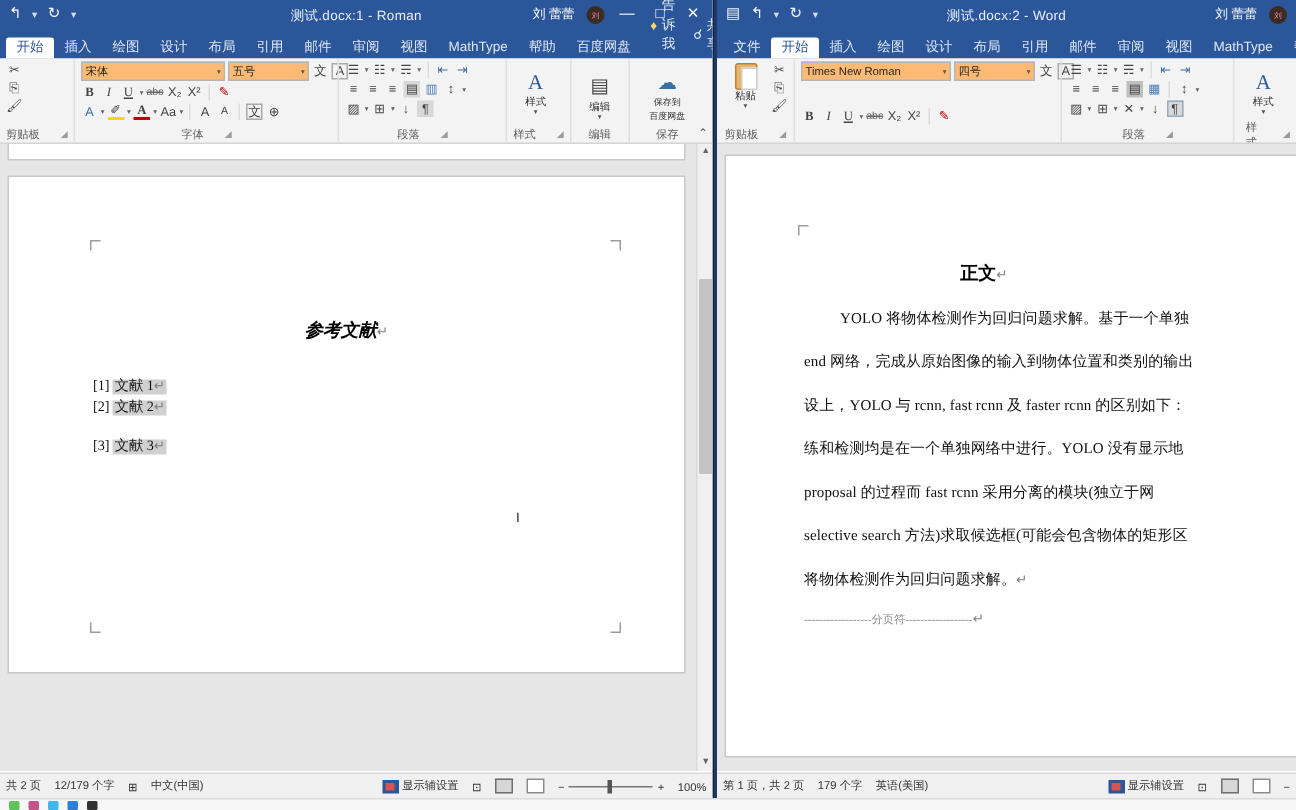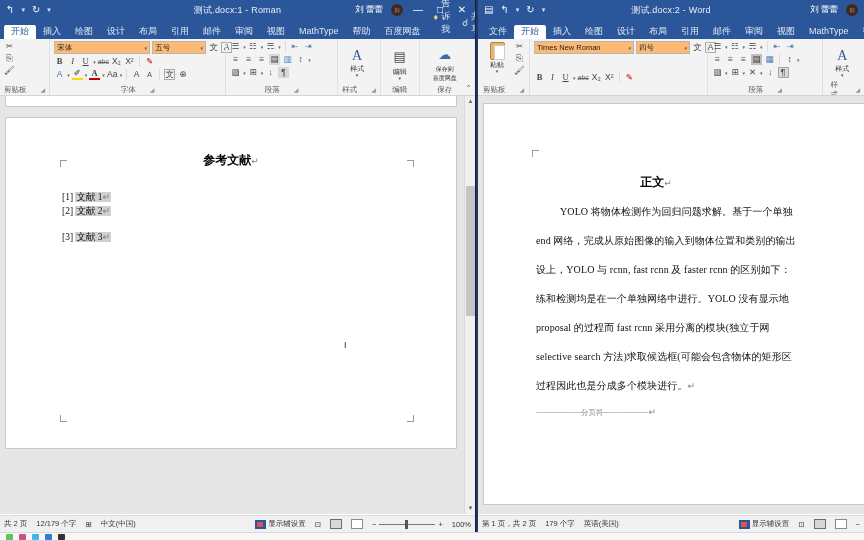--- a/index.html
+++ b/index.html
@@ -345,21 +345,21 @@
     <div class="docarea">
 
       <div class="page" style="left:6px; top:0; width:450px; height:10px;"></div>
 
       <div class="page" style="left:6px; top:22px; width:450px; height:330px;">
         <span class="mark tl" style="left:54px; top:42px;"></span>
         <span class="mark tr" style="right:42px; top:42px;"></span>
         <span class="mark bl" style="left:54px; bottom:26px;"></span>
         <span class="mark br" style="right:42px; bottom:26px;"></span>
 
-        <div class="doc-title" style="margin-top:34px;">
+        <div class="doc-title" style="margin-top:94px;font-style:italic;">
           <span>参考文献</span><span class="pilcrow">↵</span>
         </div>
 
         <div style="margin-top:22px; padding-left:56px;">
           <div class="bib-item" style="margin-bottom:1px;">
             <span>[1]</span>
             <span class="shade"><span>文献 1</span><span class="pilcrow">↵</span></span>
           </div>
           <div class="bib-item" style="margin-bottom:13px;">
             <span>[2]</span>
@@ -570,21 +570,21 @@
           <span>正文</span><span class="pilcrow">↵</span>
         </div>
 
         <div style="margin-top:14px; padding-left:52px;">
           <div class="body-line" style="margin-bottom:15px; padding-left:24px;">YOLO 将物体检测作为回归问题求解。基于一个单独</div>
           <div class="body-line" style="margin-bottom:15px;">end 网络，完成从原始图像的输入到物体位置和类别的输出</div>
           <div class="body-line" style="margin-bottom:15px;">设上，YOLO 与 rcnn, fast rcnn 及 faster rcnn 的区别如下：</div>
           <div class="body-line" style="margin-bottom:15px;">练和检测均是在一个单独网络中进行。YOLO 没有显示地</div>
           <div class="body-line" style="margin-bottom:15px;">proposal 的过程而 fast rcnn 采用分离的模块(独立于网</div>
           <div class="body-line" style="margin-bottom:15px;">selective search 方法)求取候选框(可能会包含物体的矩形区</div>
-          <div class="body-line" style="margin-bottom:14px;"><span>过程因此也是分成多个模块进行。</span><span class="pilcrow">↵</span></div>
+          <div class="body-line" style="margin-bottom:14px;"><span>将物体检测作为回归问题求解。</span><span class="pilcrow">↵</span></div>
           <div class="pagebreak"><span>------------------分页符------------------</span><span class="pilcrow">↵</span></div>
         </div>
       </div>
     </div>
 
     <div class="statusbar">
       <span>第 1 页，共 2 页</span>
       <span>179 个字</span>
       <span>英语(美国)</span>
       <span class="sp"></span>

